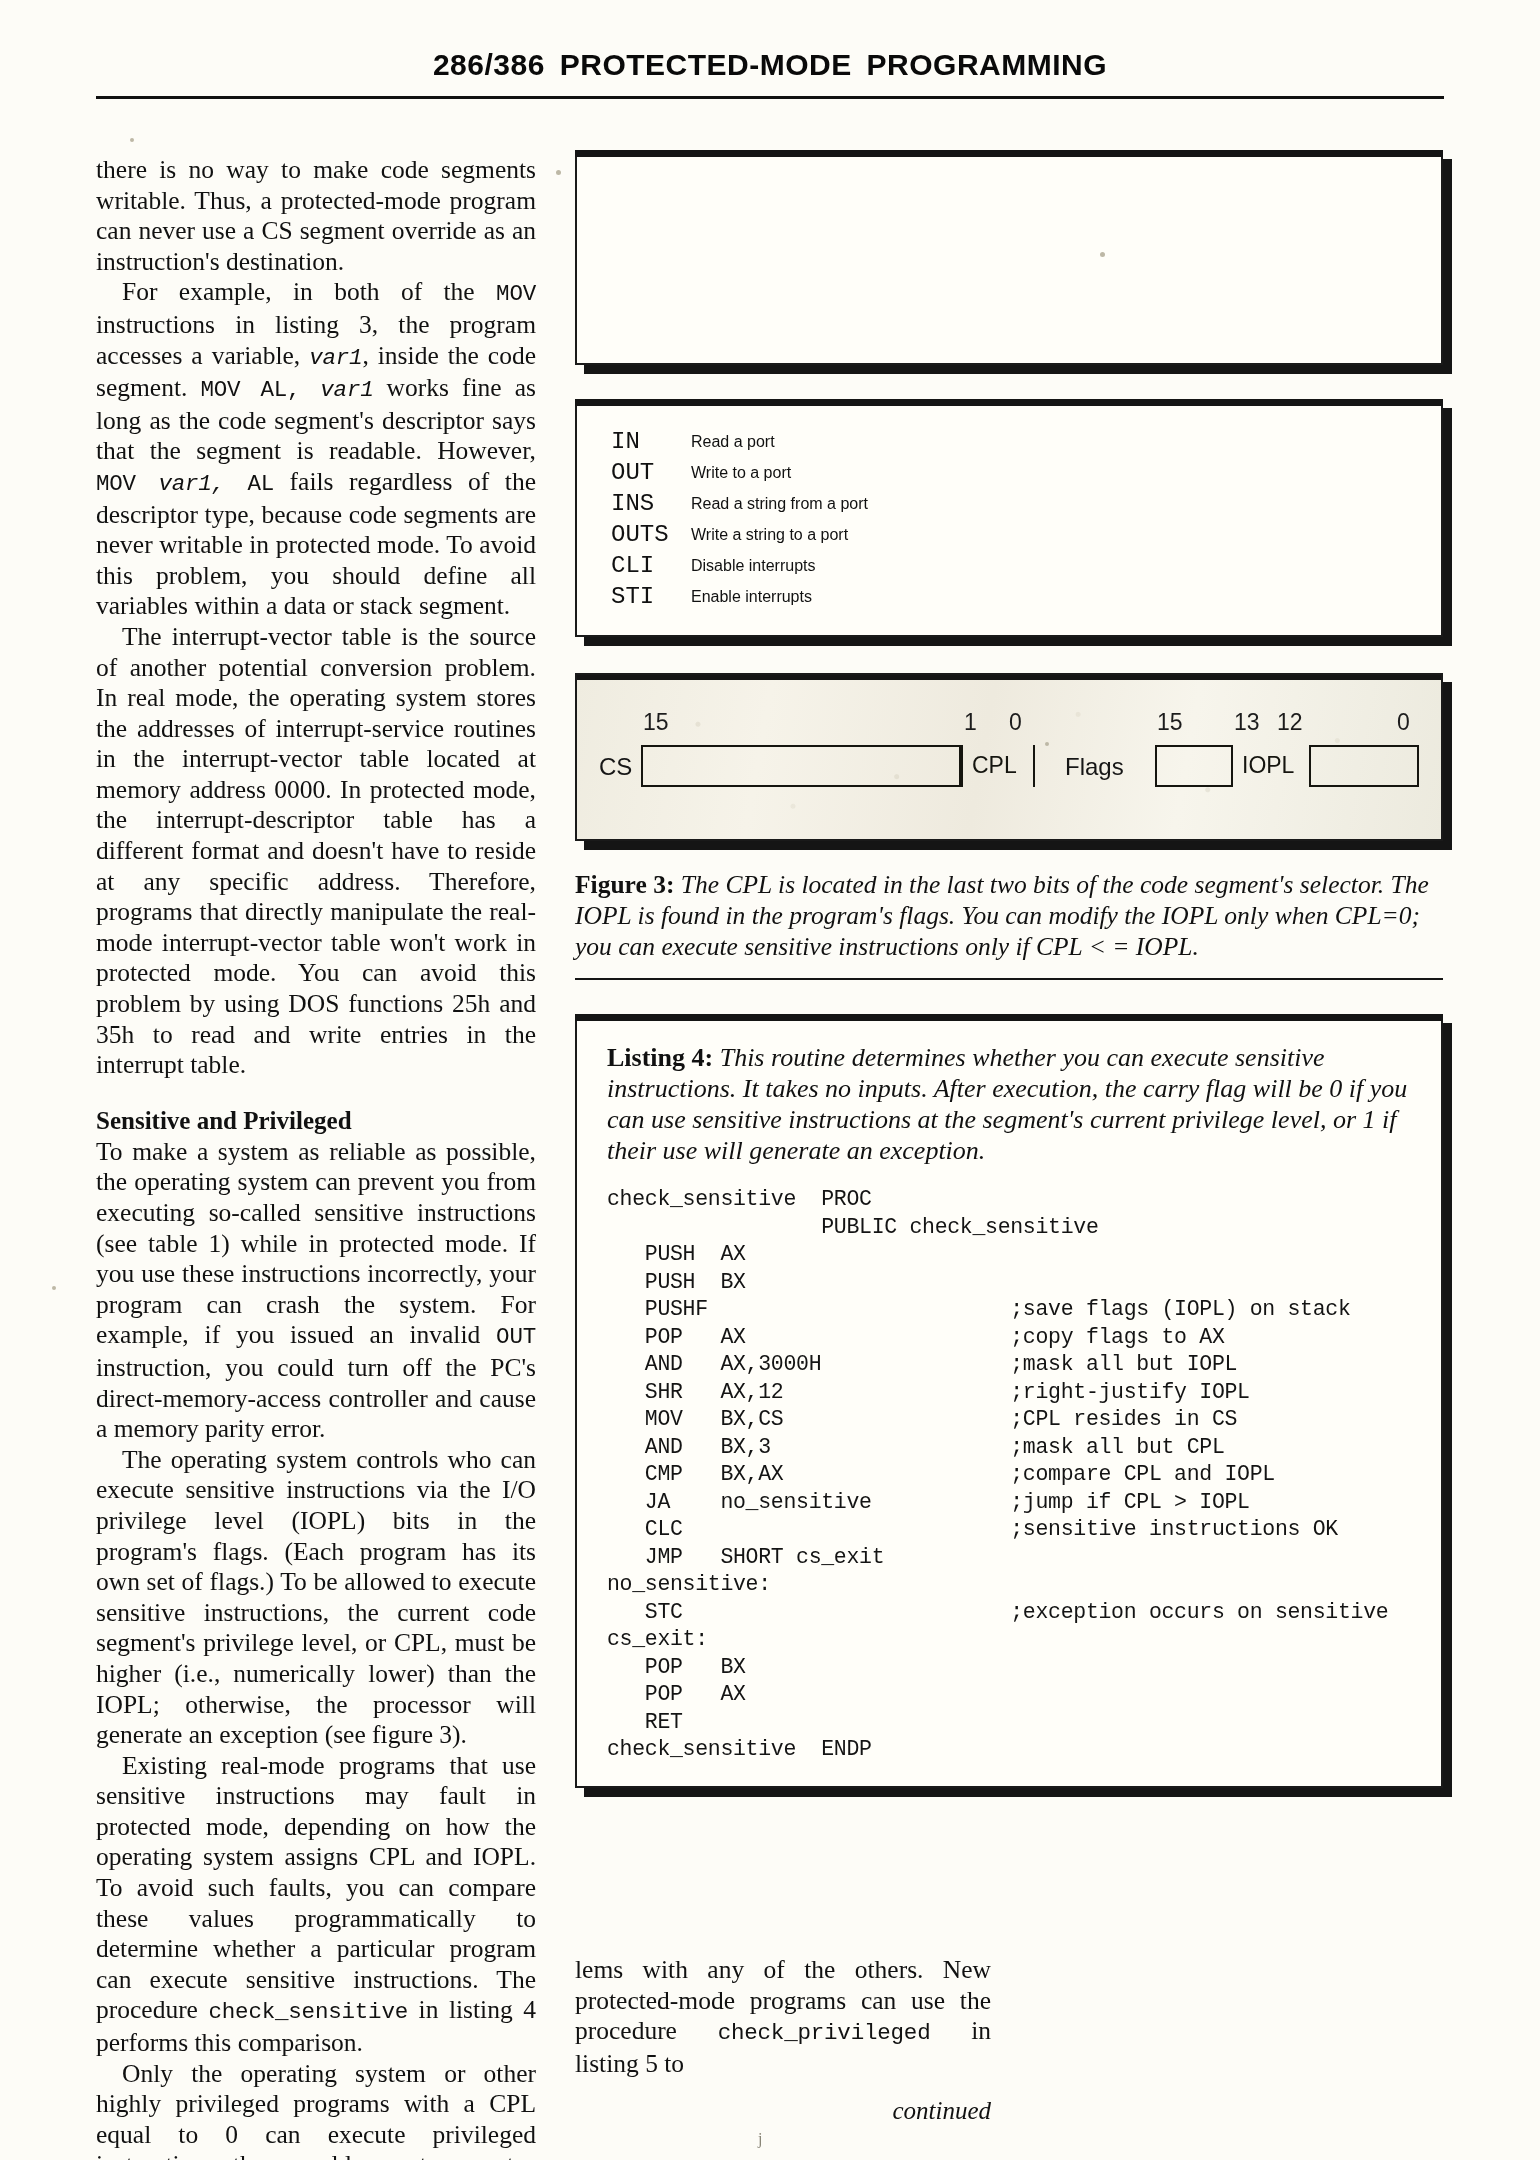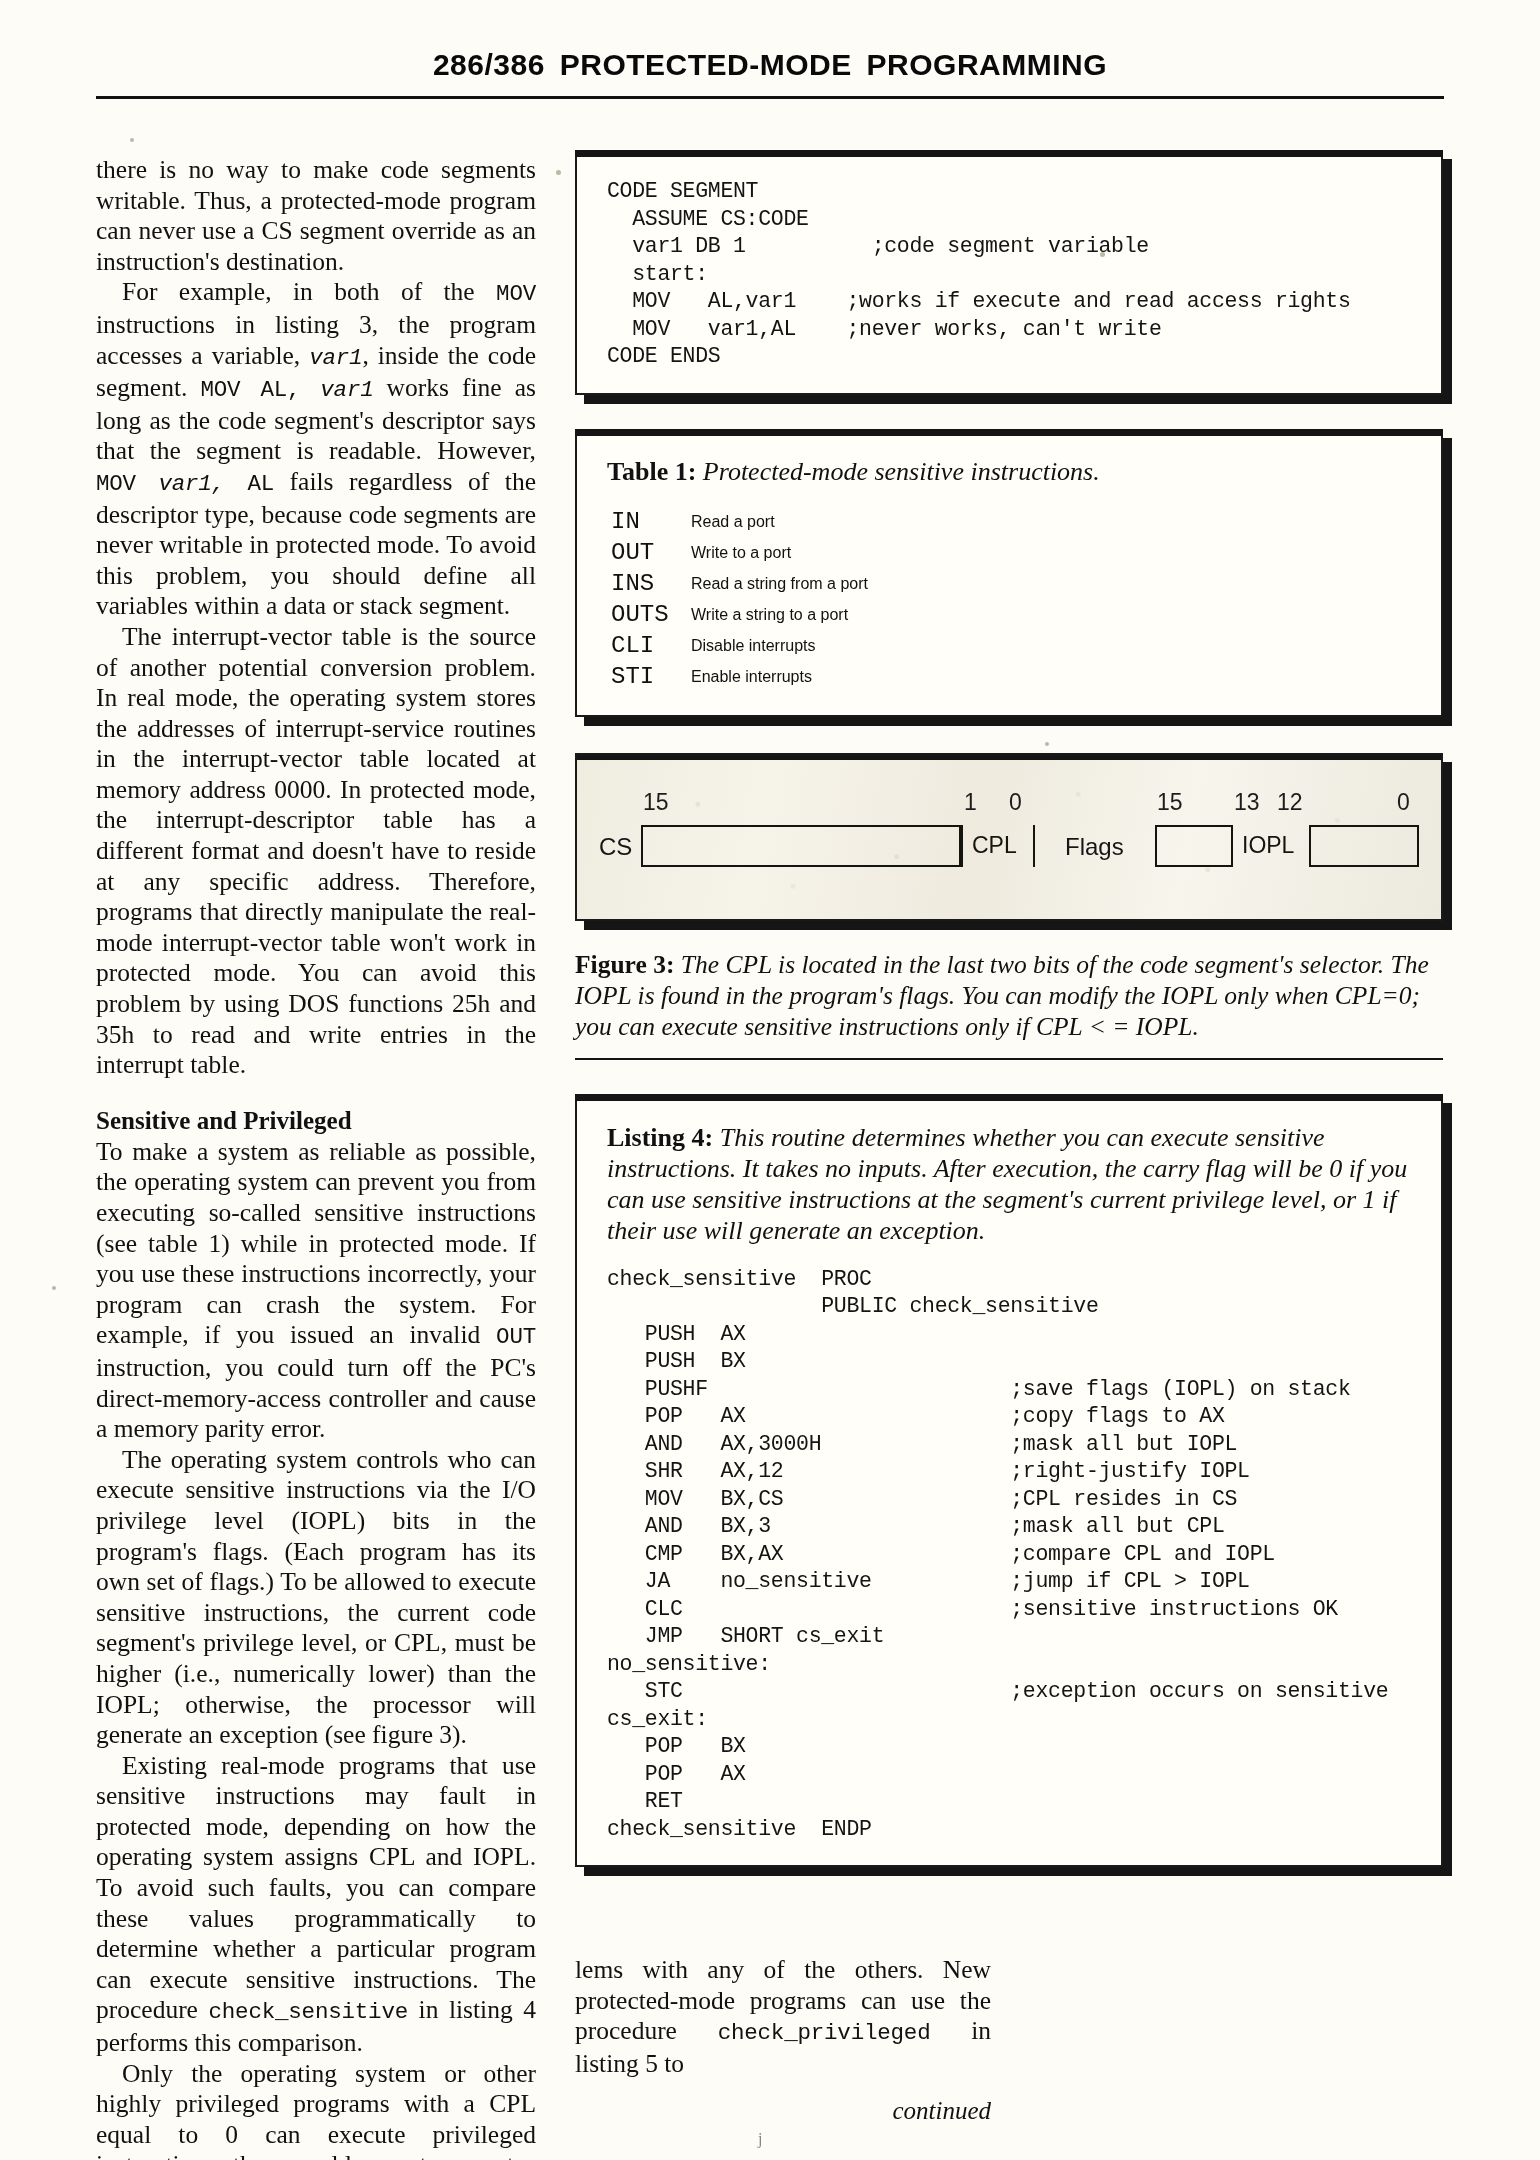--- a/index.html
+++ b/index.html
@@ -239,36 +239,25 @@
     <p class="first">To make a system as reliable as possible, the operating system can prevent you from executing so-called sensitive instructions (see table 1) while in protected mode. If you use these instructions incorrectly, your program can crash the system. For example, if you issued an invalid <code>OUT</code> instruction, you could turn off the PC's direct-memory-access controller and cause a memory parity error.</p>
     <p>The operating system controls who can execute sensitive instructions via the I/O privilege level (IOPL) bits in the program's flags. (Each program has its own set of flags.) To be allowed to execute sensitive instructions, the current code segment's privilege level, or CPL, must be higher (i.e., numerically lower) than the IOPL; otherwise, the processor will generate an exception (see figure 3).</p>
     <p>Existing real-mode programs that use sensitive instructions may fault in protected mode, depending on how the operating system assigns CPL and IOPL. To avoid such faults, you can compare these values programmatically to determine whether a particular program can execute sensitive instructions. The procedure <code>check_sensitive</code> in listing 4 performs this comparison.</p>
     <p>Only the operating system or other highly privileged programs with a CPL equal to 0 can execute privileged instructions; they would pose too great a risk in applications programs. Table 2 contains</p>
   </div>
 
   <div class="right">
 
     <div class="boxwrap">
       <div class="shadowbox" style="min-height:215px;">
-        <pre class="code">CODE SEGMENT
-  ASSUME CS:CODE
-  var1 DB 1          ;code segment variable
-  start:
-  MOV   AL,var1    ;works if execute and read access rights
-  MOV   var1,AL    ;never works, can't write
-CODE ENDS</pre>
       </div>
     </div>
 
     <div class="boxwrap" style="margin-top:34px;">
       <div class="shadowbox" style="min-height:210px;">
-        <div class="cap">
-          <b>Table 1:</b>
-          <i>Protected-mode sensitive instructions.</i>
-        </div>
         <table class="t1">
           <tbody>
             <tr>
               <td class="op">IN</td>
               <td>Read a port</td>
             </tr>
             <tr>
               <td class="op">OUT</td>
               <td>Write to a port</td>
             </tr>

